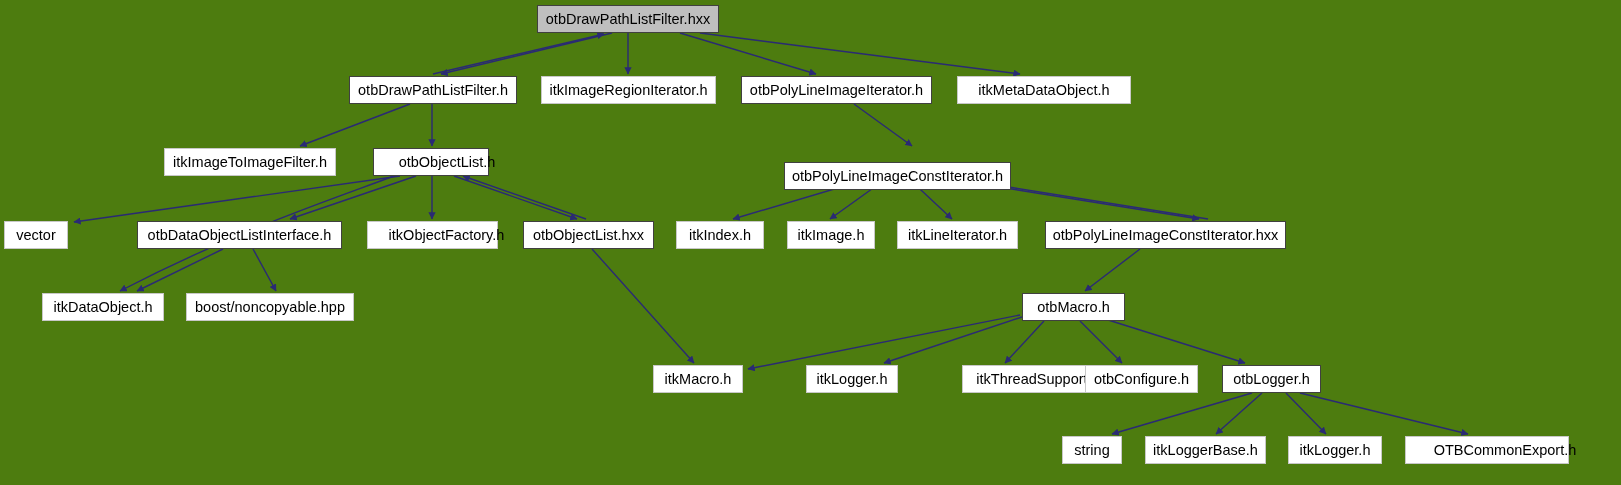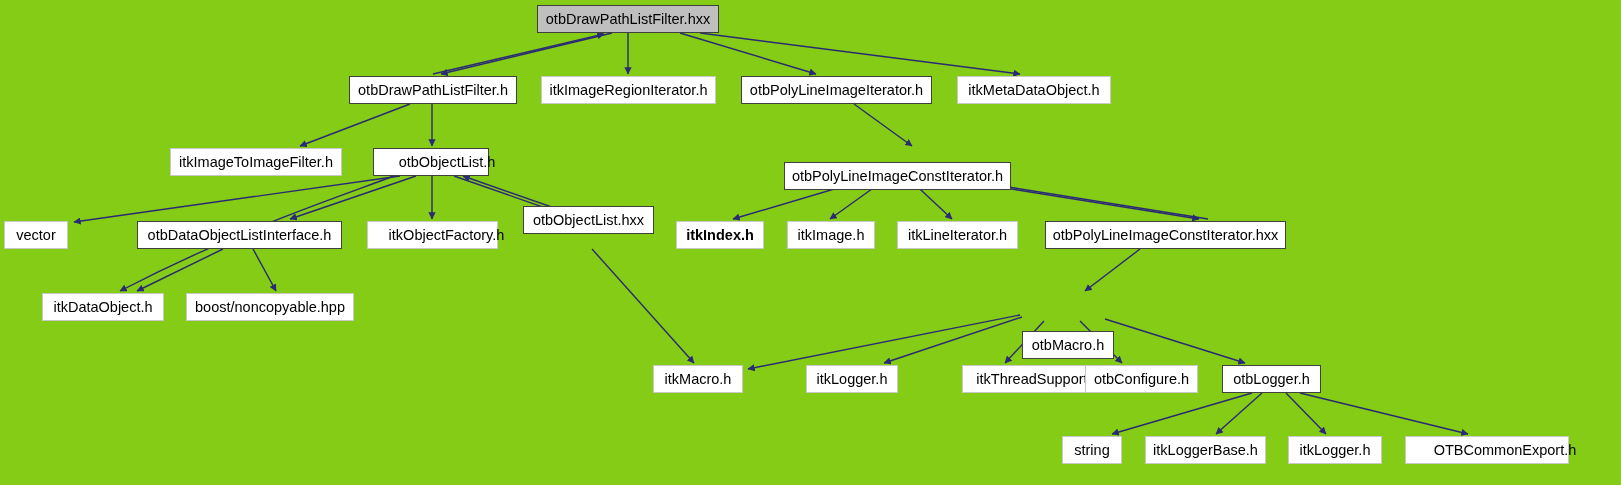--- a/index.html
+++ b/index.html
@@ -1,17 +1,17 @@
 <!DOCTYPE html>
 <html><head>
 <meta charset="utf-8">
 <style>
   html,body{margin:0;padding:0;background:#ffffff;}
   body{font-family:"Liberation Sans","DejaVu Sans",sans-serif;}
-  #canvas{position:relative;width:1621px;height:485px;background:#84cc16;overflow:hidden;}
+  #canvas{position:relative;width:1621px;height:485px;background:#4d7c0f;overflow:hidden;}
   svg#edges{position:absolute;left:0;top:0;width:1621px;height:485px;}
   .node{
     position:absolute;
     box-sizing:border-box;
     display:flex;align-items:center;justify-content:center;
     font-size:14.5px;
     color:#000000;
     white-space:nowrap;
     background:#ffffff;
     border:1px solid #c8c8c8;
@@ -64,35 +64,35 @@
         <path d="M 1262 393 L 1216 434" fill="none" stroke="#2a2a74" stroke-width="1.4" marker-end="url(#arrow)"></path>
         <path d="M 1286 393 L 1326 434" fill="none" stroke="#2a2a74" stroke-width="1.4" marker-end="url(#arrow)"></path>
         <path d="M 1300 393 L 1468 434" fill="none" stroke="#2a2a74" stroke-width="1.4" marker-end="url(#arrow)"></path>
       </g>
   </svg>
   <div id="node-group">
       <div class="node root" style="left: 537px; top: 5px; width: 182px;">otbDrawPathListFilter.hxx</div>
       <div class="node bold" style="left: 349px; top: 76px; width: 168px;">otbDrawPathListFilter.h</div>
       <div class="node" style="left: 541px; top: 76px; width: 175px;">itkImageRegionIterator.h</div>
       <div class="node bold" style="left: 741px; top: 76px; width: 191px;">otbPolyLineImageIterator.h</div>
-      <div class="node" style="left: 957px; top: 76px; width: 154px;">itkMetaDataObject.h</div>
-      <div class="node" style="left: 170px; top: 148px; width: 172px;">itkImageToImageFilter.h</div>
+      <div class="node" style="left: 957px; top: 76px; width: 174px;">itkMetaDataObject.h</div>
+      <div class="node" style="left: 164px; top: 148px; width: 172px;">itkImageToImageFilter.h</div>
       <div class="node bold" style="left: 373px; top: 148px; width: 116px; padding-left: 32px;">otbObjectList.h</div>
       <div class="node bold" style="left: 784px; top: 162px; width: 227px;">otbPolyLineImageConstIterator.h</div>
       <div class="node" style="left: 4px; top: 221px; width: 64px;">vector</div>
       <div class="node bold" style="left: 137px; top: 221px; width: 205px;">otbDataObjectListInterface.h</div>
       <div class="node" style="left: 367px; top: 221px; width: 131px; padding-left: 28px;">itkObjectFactory.h</div>
-      <div class="node bold" style="left: 523px; top: 206px; width: 131px;">otbObjectList.hxx</div>
-      <div class="node" style="left: 676px; top: 221px; width: 88px; font-weight: bold;">itkIndex.h</div>
+      <div class="node bold" style="left: 523px; top: 221px; width: 131px;">otbObjectList.hxx</div>
+      <div class="node" style="left: 676px; top: 221px; width: 88px;">itkIndex.h</div>
       <div class="node" style="left: 787px; top: 221px; width: 88px;">itkImage.h</div>
       <div class="node" style="left: 897px; top: 221px; width: 121px;">itkLineIterator.h</div>
       <div class="node bold" style="left: 1045px; top: 221px; width: 241px;">otbPolyLineImageConstIterator.hxx</div>
       <div class="node" style="left: 42px; top: 293px; width: 122px;">itkDataObject.h</div>
       <div class="node" style="left: 186px; top: 293px; width: 168px; text-align: center;">boost/noncopyable.hpp</div>
-      <div class="node bold" style="left: 1022px; top: 293px; width: 92px; margin-top: 38px;">otbMacro.h</div>
+      <div class="node bold" style="left: 1022px; top: 293px; width: 103px;">otbMacro.h</div>
       <div class="node" style="left: 653px; top: 365px; width: 90px;">itkMacro.h</div>
       <div class="node" style="left: 806px; top: 365px; width: 92px;">itkLogger.h</div>
       <div class="node" style="left: 962px; top: 365px; width: 152px;">itkThreadSupport.h</div>
       <div class="node" style="left: 1085px; top: 365px; width: 113px;">otbConfigure.h</div>
       <div class="node bold" style="left: 1222px; top: 365px; width: 99px;">otbLogger.h</div>
       <div class="node" style="left: 1062px; top: 436px; width: 60px;">string</div>
       <div class="node" style="left: 1145px; top: 436px; width: 121px;">itkLoggerBase.h</div>
       <div class="node" style="left: 1288px; top: 436px; width: 94px;">itkLogger.h</div>
       <div class="node" style="left: 1405px; top: 436px; width: 164px; padding-left: 36px;">OTBCommonExport.h</div>
     </div>

